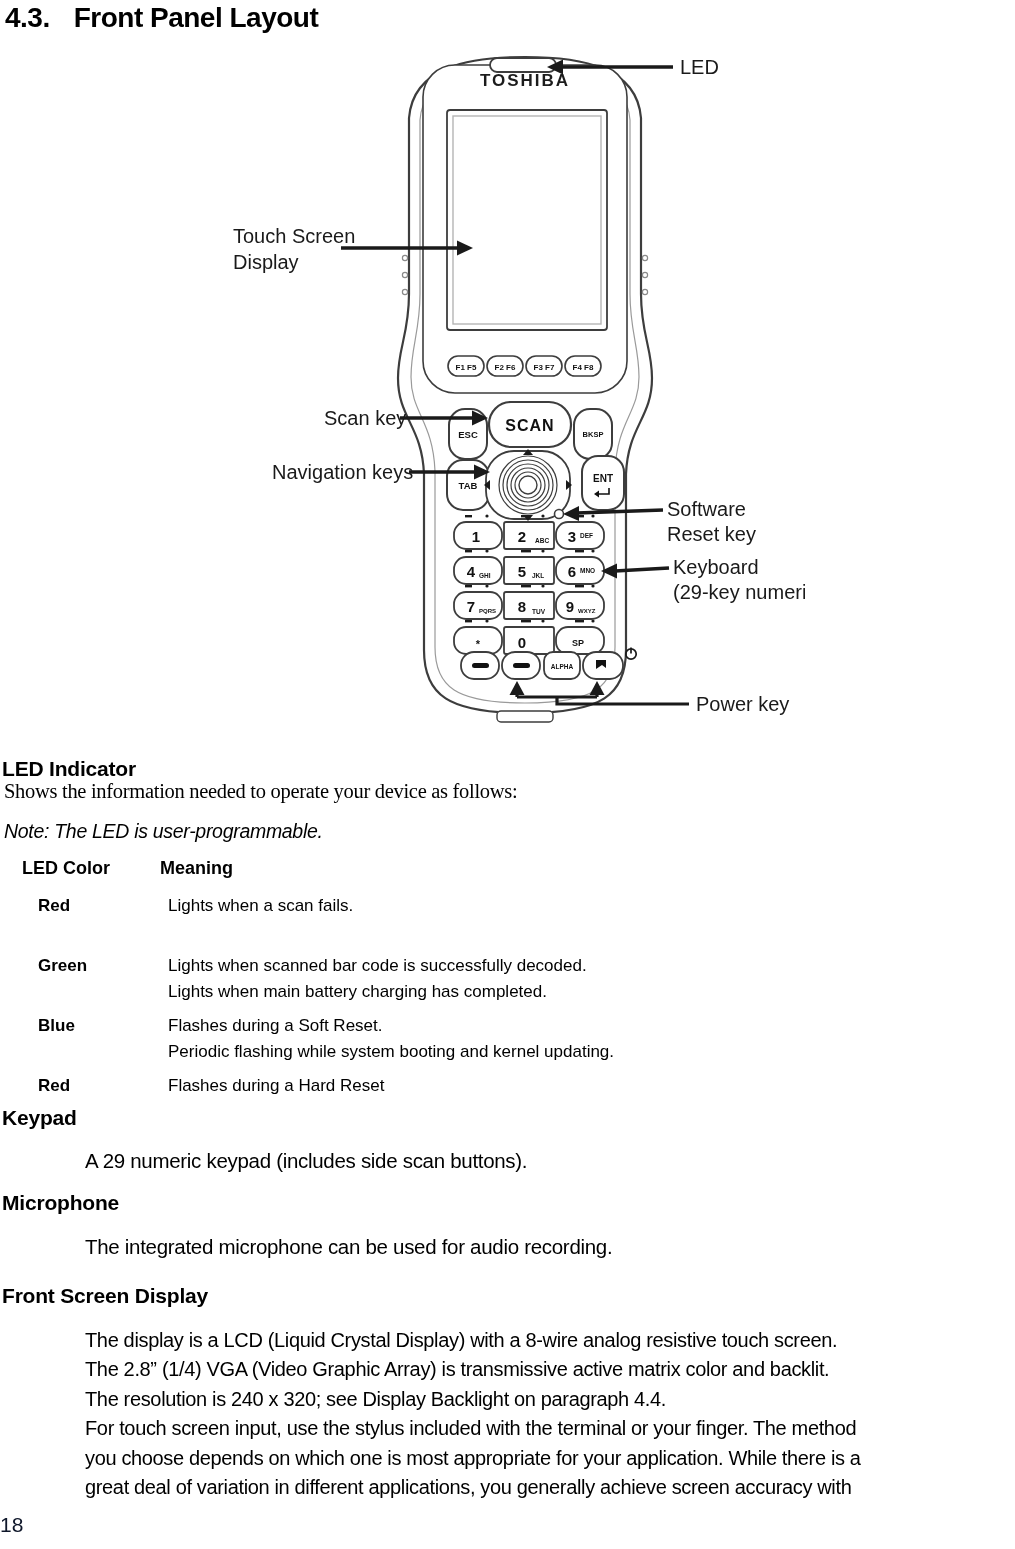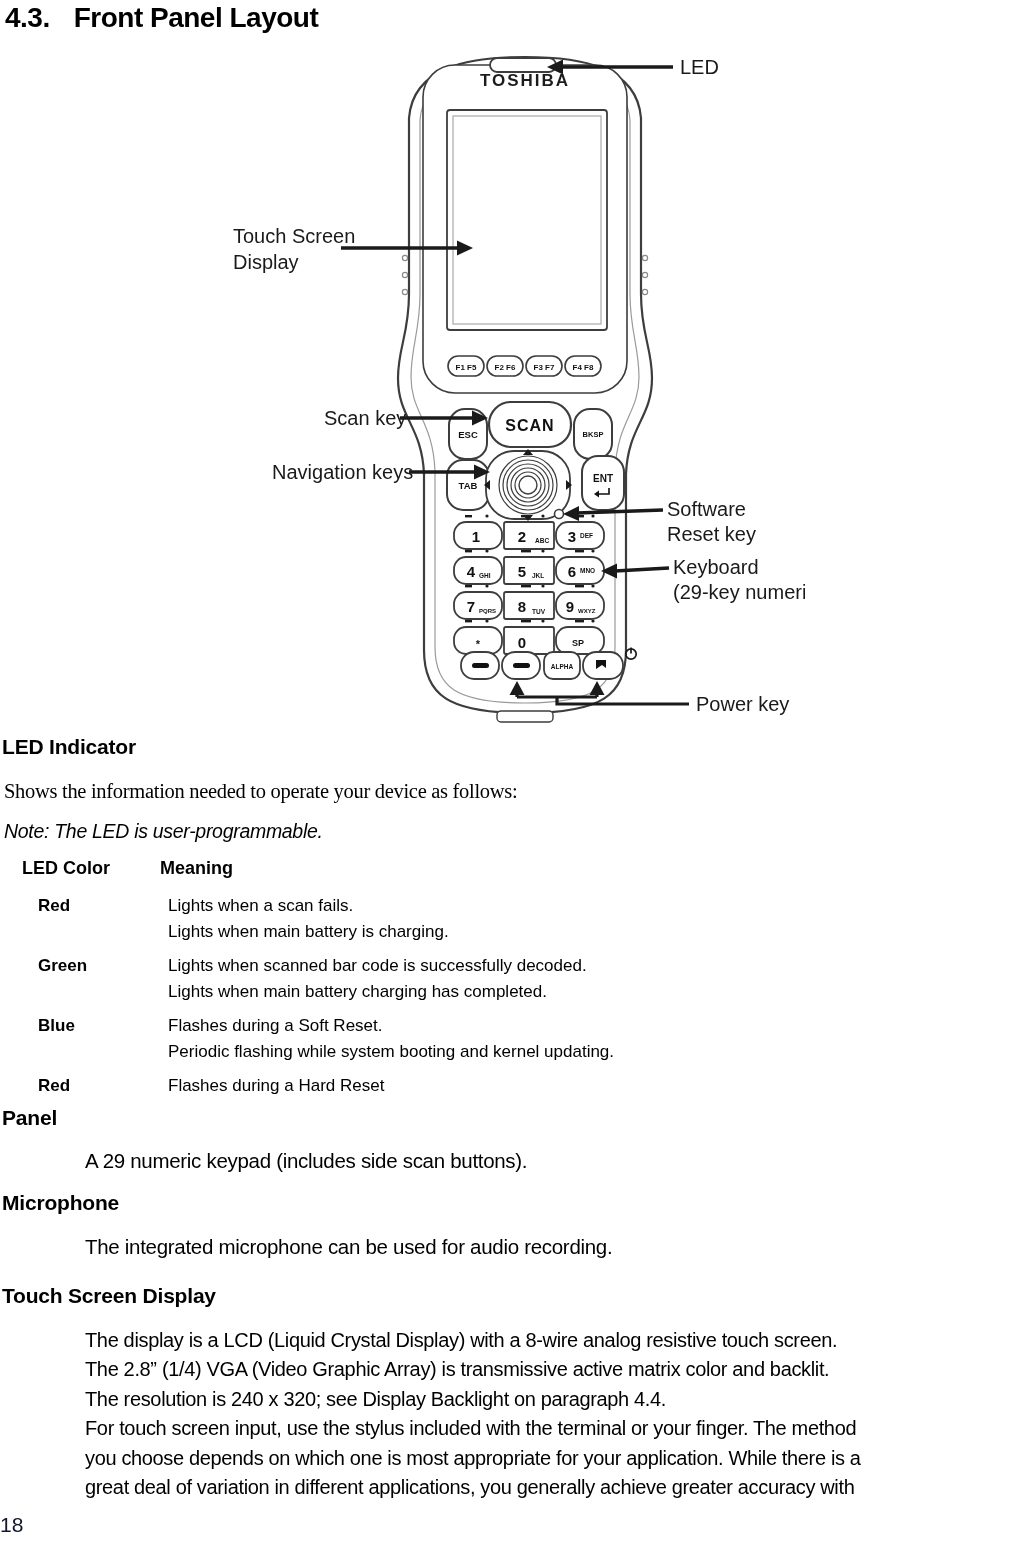--- a/index.html
+++ b/index.html
@@ -219,34 +219,33 @@
       <path d="M 292 645 v -8"></path>
       <path d="M 372 645 v -8"></path>
       <path d="M 292 645 h 80"></path>
       <path d="M 332 645 v 7 h 132"></path>
     </g>
     <polygon points="292,629 284.5,643 299.5,643" fill="#1a1a1a"></polygon>
     <polygon points="372,629 364.5,643 379.5,643" fill="#1a1a1a"></polygon>
     <text class="callout" x="471" y="659">Power key</text>
   </svg>
 
-  <div class="abs h2" style="left:2px;top:735px;">LED Indicator</div>
+  <div class="abs h2" style="left:2px;top:757px;">LED Indicator</div>
   <div class="abs body-text" style="left:4px;top:780px;font-family:Liberation Serif, serif;">Shows the information needed to operate your device as follows:</div>
   <div class="abs note" style="left:4px;top:820px;">Note: The LED is user-programmable.</div>
 
   <div class="abs tbl-header" style="left:22px;top:858px;width:700px;">
     <span style="position:absolute;left:0;">LED Color</span>
     <span style="position:absolute;left:138px;">Meaning</span>
   </div>
 
   <div class="abs tbl-row" style="left:0;top:893px;width:900px;height:52px;">
     <span class="tbl-color">Red</span>
     <span class="tbl-lines">
       <div>Lights when a scan fails.</div>
-      <div>Lights when main battery is charging.</div>
     </span>
   </div>
   <div class="abs tbl-row" style="left:0;top:953px;width:900px;height:52px;">
     <span class="tbl-color">Green</span>
     <span class="tbl-lines">
       <div>Lights when scanned bar code is successfully decoded.</div>
       <div>Lights when main battery charging has completed.</div>
     </span>
   </div>
   <div class="abs tbl-row" style="left:0;top:1013px;width:900px;height:52px;padding-left:34px;">
@@ -256,30 +255,30 @@
       <div>Periodic flashing while system booting and kernel updating.</div>
     </span>
   </div>
   <div class="abs tbl-row" style="left:0;top:1073px;width:900px;height:26px;">
     <span class="tbl-color">Red</span>
     <span class="tbl-lines">
       <div>Flashes during a Hard Reset</div>
     </span>
   </div>
 
-  <div class="abs h2" style="left:2px;top:1106px;">Panel</div>
+  <div class="abs h2" style="left:2px;top:1106px;">Keypad</div>
   <div class="abs body-text" style="left:85px;top:1149px;">A 29 numeric keypad (includes side scan buttons).</div>
 
   <div class="abs h2" style="left:2px;top:1191px;">Microphone</div>
   <div class="abs body-text" style="left:85px;top:1235px;">The integrated microphone can be used for audio recording.</div>
 
-  <div class="abs h2" style="left:2px;top:1284px;">Touch Screen Display</div>
+  <div class="abs h2" style="left:2px;top:1284px;">Front Screen Display</div>
   <div class="abs" style="left:85px;top:1326px;">
     <div class="para-line">The display is a LCD (Liquid Crystal Display) with a 8-wire analog resistive touch screen.</div>
     <div class="para-line">The 2.8” (1/4) VGA (Video Graphic Array) is transmissive active matrix color and backlit.</div>
     <div class="para-line">The resolution is 240 x 320; see Display Backlight on paragraph 4.4.</div>
     <div class="para-line">For touch screen input, use the stylus included with the terminal or your finger. The method</div>
     <div class="para-line">you choose depends on which one is most appropriate for your application. While there is a</div>
-    <div class="para-line">great deal of variation in different applications, you generally achieve greater accuracy with</div>
+    <div class="para-line">great deal of variation in different applications, you generally achieve screen accuracy with</div>
   </div>
 
   <div id="page-num" class="abs">18</div>
 </div>
 
 </body></html>

